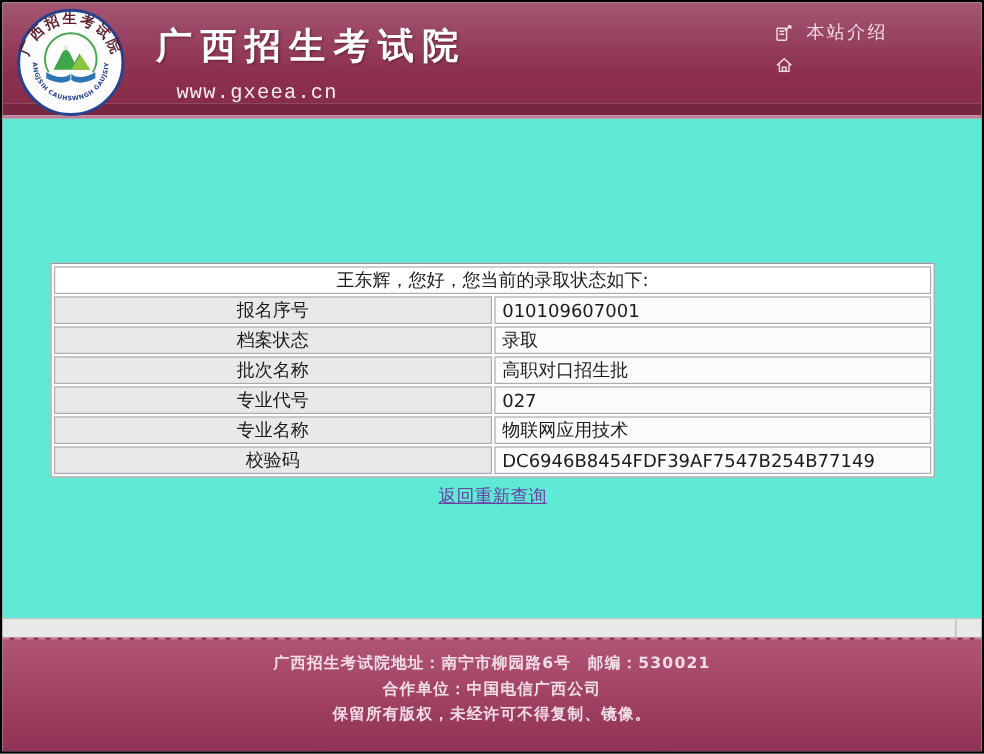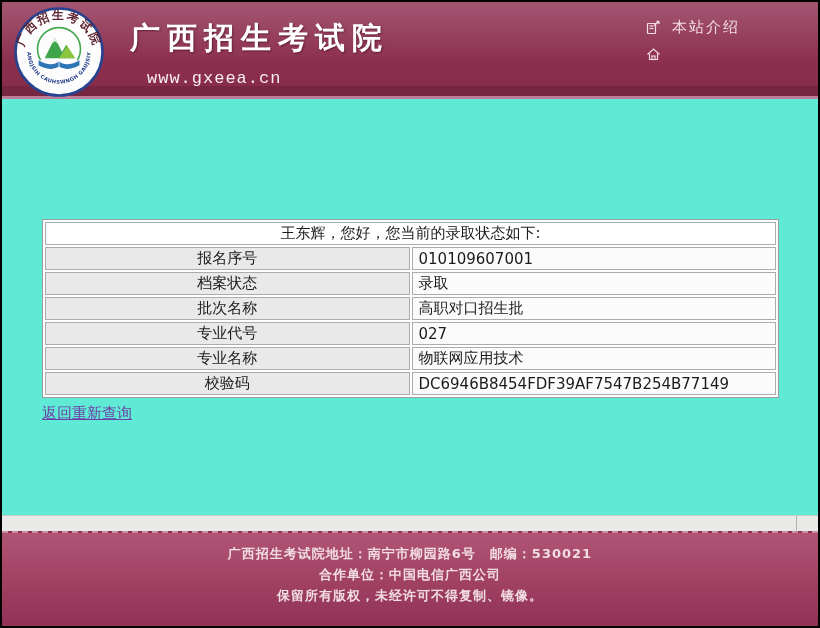--- a/index.html
+++ b/index.html
@@ -69,21 +69,21 @@
   table.status-table td {
     border: 1px solid #acacac;
     height: 22px;
     padding: 1px 6px;
     overflow: hidden; white-space: nowrap;
   }
   td.greet-cell { background: #fff; text-align: center; }
   td.label-cell { width: 150px; background: #e9e9e9; text-align: center; }
   td.value-cell { background: #fbfbfb; text-align: left; padding-left: 8px; }
 
-  .back-link-row { text-align: left; margin-top: 5px; }
+  .back-link-row { text-align: center; margin-top: 5px; }
   .back-link {
     color: #6e3fa5; font-size: 15px;
     text-decoration: underline; cursor: pointer;
   }
 
   
   .scroll-strip {
     height: 16px; background: #e9e9e7;
     border-top: 1px solid #c9c9c7;
     position: relative;

